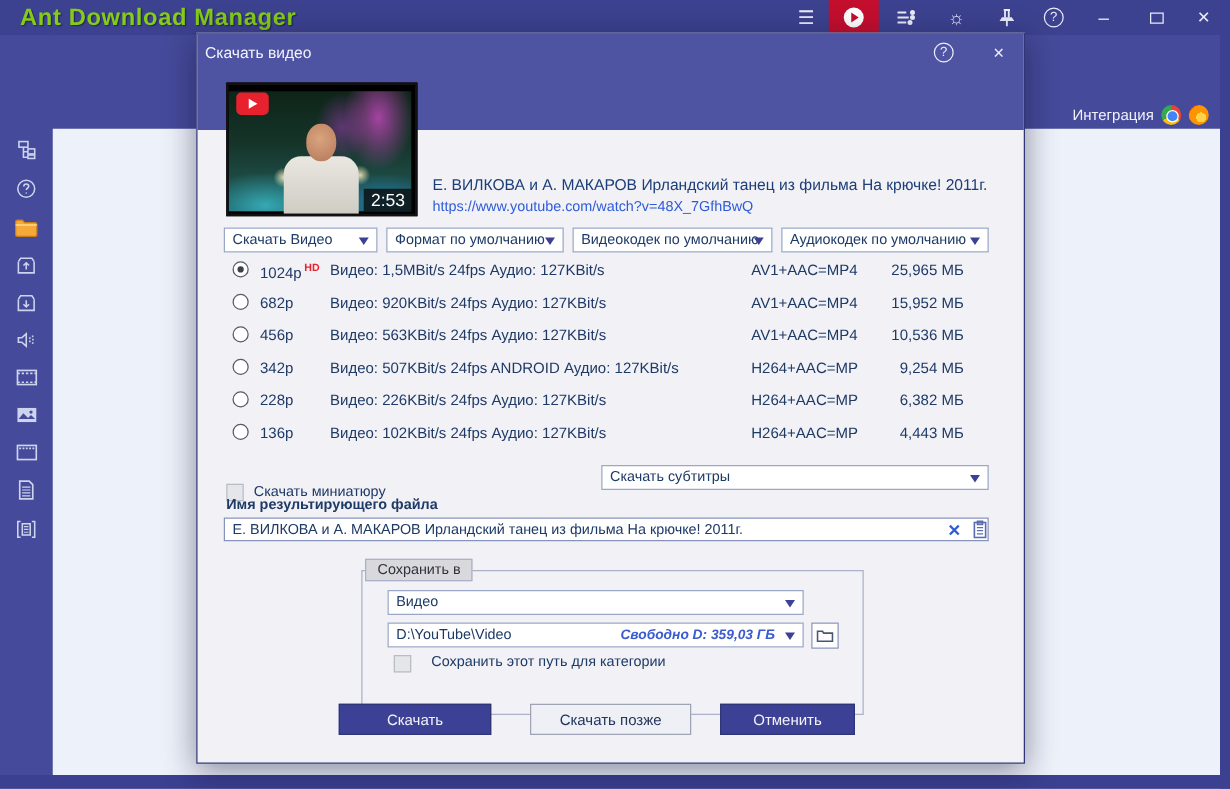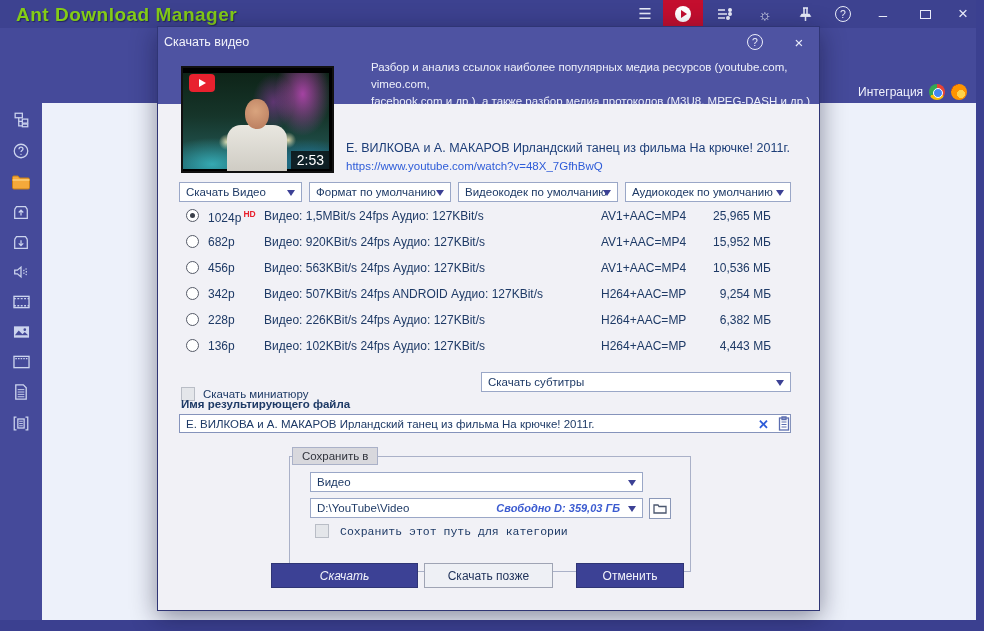--- a/index.html
+++ b/index.html
@@ -248,24 +248,20 @@
 </div>
 
 <div class="dialog">
   <div class="dlg-header"></div>
   <div class="dlg-title">Скачать видео</div>
   <div class="dlg-help">
       <span class="qcirc">?</span>
     </div>
   <div class="dlg-close">×</div>
 
-  <div class="descr">
-    <div>Разбор и анализ ссылок наиболее популярных медиа ресурсов (youtube.com, vimeo.com,</div>
-    <div>facebook.com и др.), а также разбор медиа протоколов (M3U8, MPEG-DASH и др.)</div>
-  </div>
 
   <div class="thumb">
     <div class="thumb-img">
       <div class="person-shirt"></div>
       <div class="person-head"></div>
     </div>
     <div class="yt-badge"></div>
     <div class="duration">2:53</div>
   </div>
 
@@ -362,21 +358,21 @@
   <div class="combo" style="left:152px; top:471px; width:333px; padding-right:130px;">
     <span>D:\YouTube\Video</span>
     <span class="free-space">Свободно D: 359,03 ГБ</span>
     <span class="arrow"></span>
   </div>
   <div class="folder-btn">
     <svg width="14" height="11" viewBox="0 0 14 11">
         <path d="M1 2h4l1 1.5h7V10H1z"></path>
       </svg>
   </div>
-  <div style="position:absolute; left:157px; top:497px; display:flex; align-items:center; gap:11px;font-family:Liberation Mono, monospace;">
+  <div style="position:absolute; left:157px; top:497px; display:flex; align-items:flex-start; gap:16px;">
     <span class="chk"></span>
     <span class="chk-label">Сохранить этот путь для категории</span>
   </div>
 
-  <div class="btn" style="left:113px; width:147px;font-style:italic;">Скачать</div>
+  <div class="btn" style="left:113px; width:122px;">Скачать</div>
   <div class="btn secondary" style="left:266px; width:129px;">Скачать позже</div>
   <div class="btn" style="left:418px; width:108px;">Отменить</div>
 </div>
 
 </body></html>

